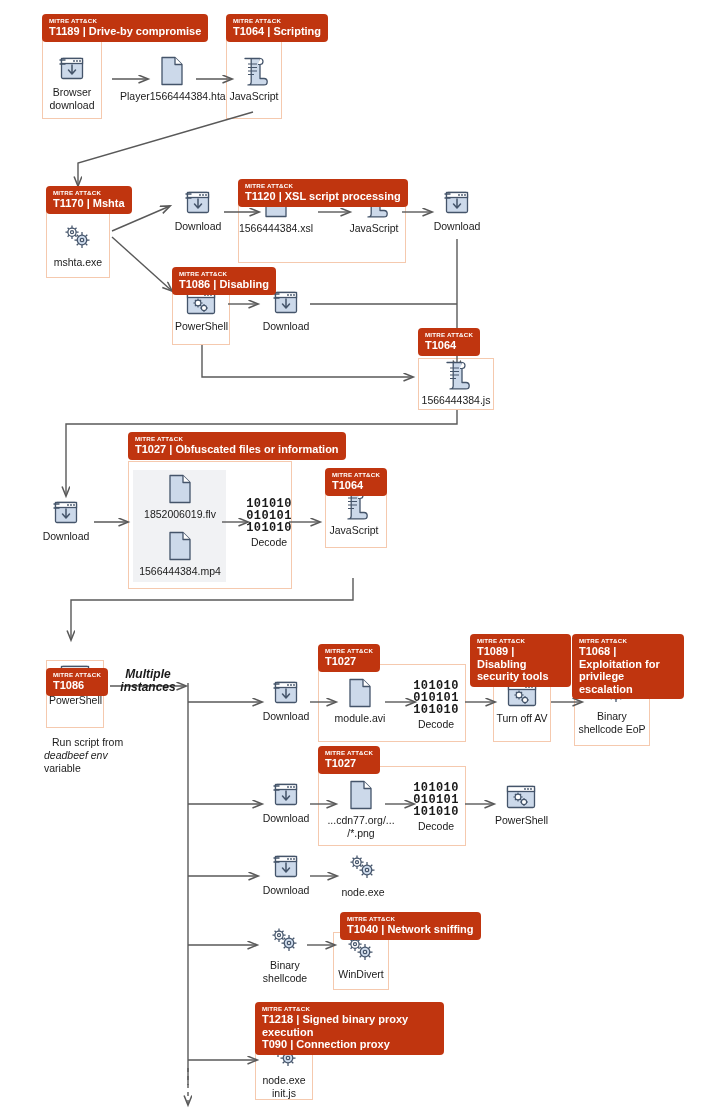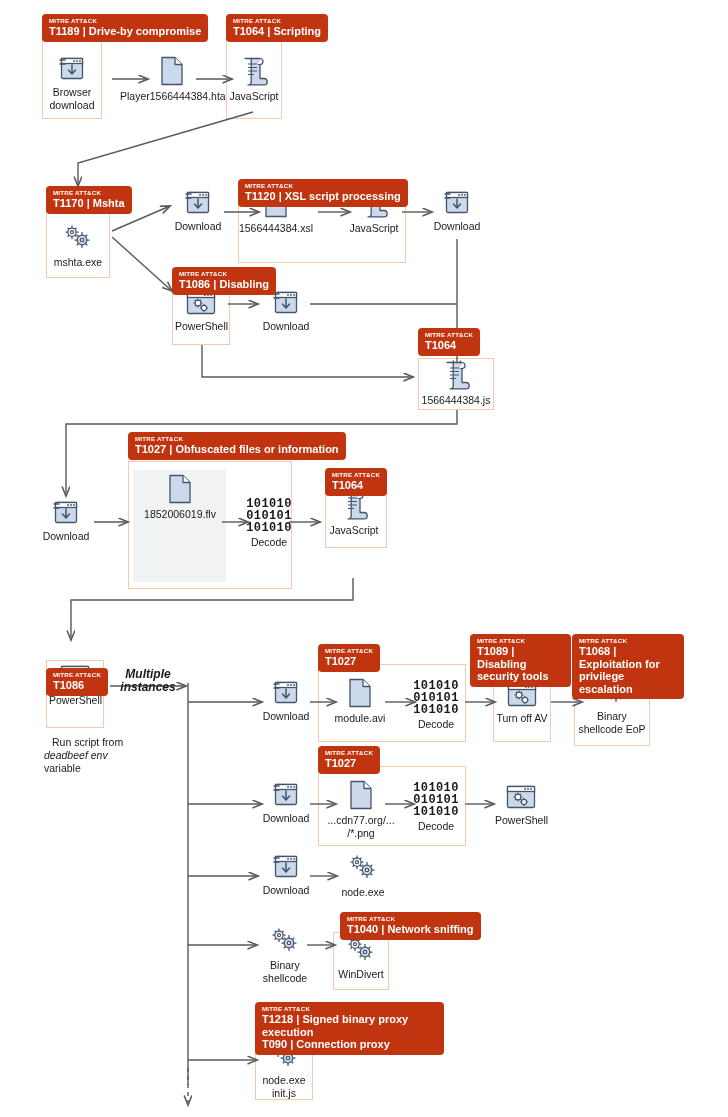--- a/index.html
+++ b/index.html
@@ -360,20 +360,29 @@
   <div class="node" style="left:136px;top:474px;width:88px;">
     <span class="icon">
       <svg width="26" height="30" viewBox="0 0 26 30">
           <path d="M3 1.5 h13 l7 7 v20 H3 Z" fill="#ccd9ea" stroke="#44546a" stroke-width="1.3" stroke-linejoin="round"></path>
           <path d="M16 1.5 v7 h7" fill="#ffffff" stroke="#44546a" stroke-width="1.3" stroke-linejoin="round"></path>
         </svg>
     </span>
     <div class="cap">1852006019.flv</div>
   </div>
 
+  <div class="node" style="left:133px;top:531px;width:94px;">
+    <span class="icon">
+      <svg width="26" height="30" viewBox="0 0 26 30">
+          <path d="M3 1.5 h13 l7 7 v20 H3 Z" fill="#ccd9ea" stroke="#44546a" stroke-width="1.3" stroke-linejoin="round"></path>
+          <path d="M16 1.5 v7 h7" fill="#ffffff" stroke="#44546a" stroke-width="1.3" stroke-linejoin="round"></path>
+        </svg>
+    </span>
+    <div class="cap">1566444384.mp4</div>
+  </div>
 
   <div class="bin" style="left:244px;top:498px;width:50px;">
     <div class="bits" style="white-space:pre-line;">101010
 010101
 101010</div>
     <div class="cap">Decode</div>
   </div>
 
   <div class="node" style="left:328px;top:490px;width:52px;">
     <span class="icon">

